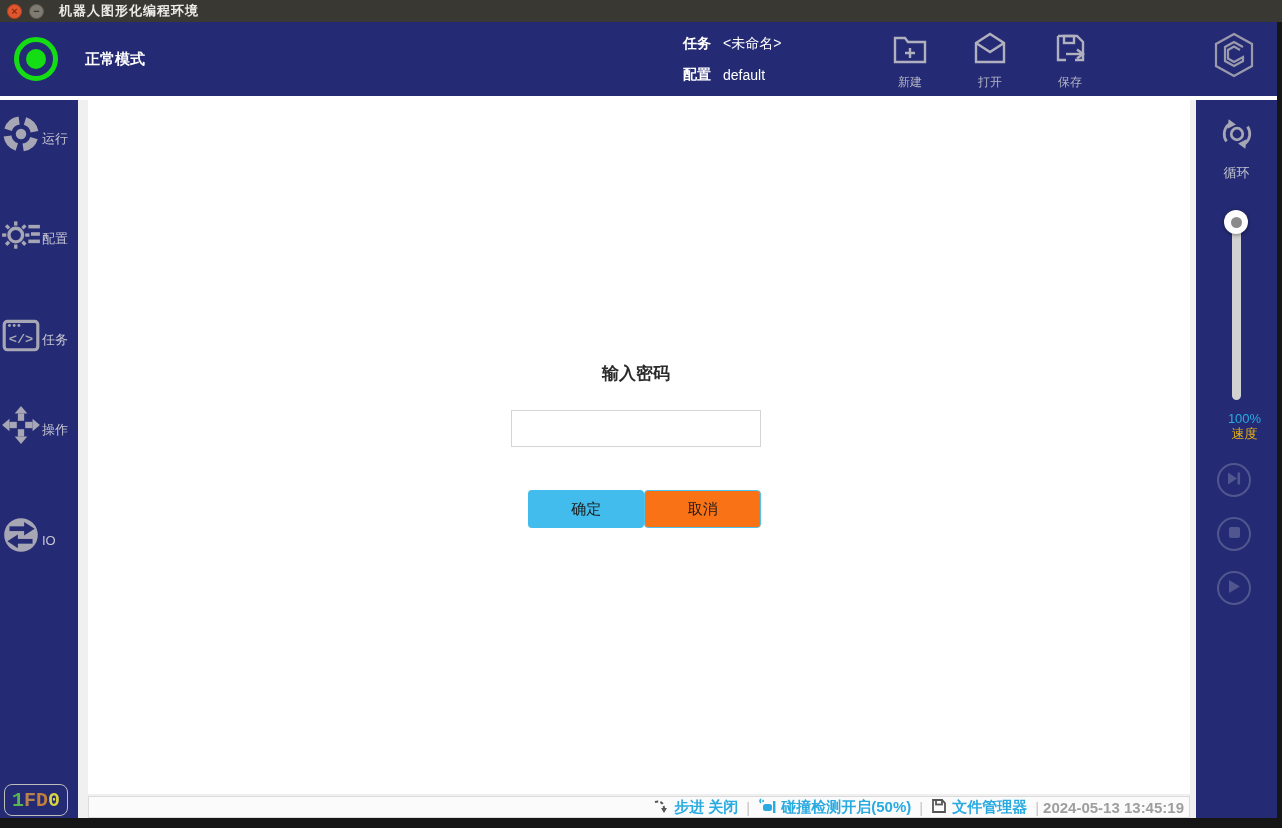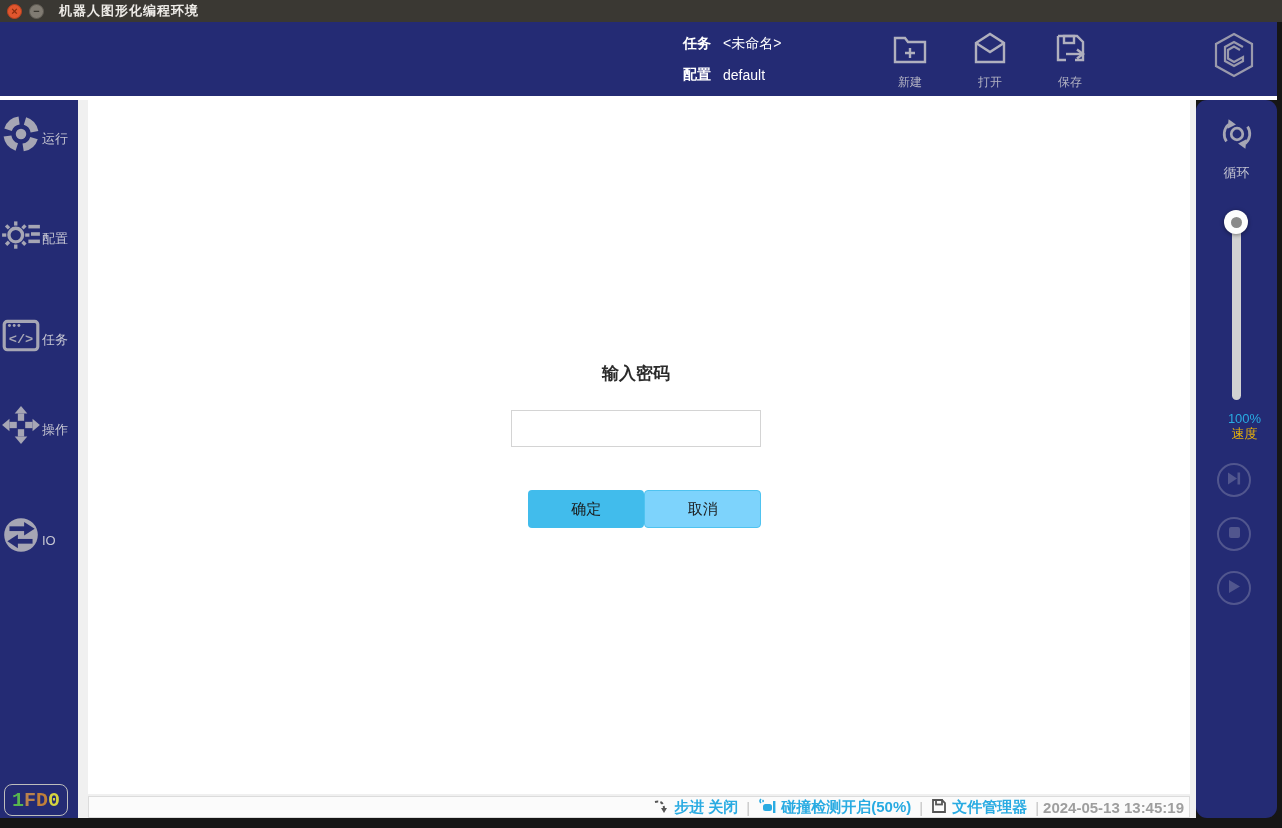--- a/index.html
+++ b/index.html
@@ -53,33 +53,33 @@
   .content-panel { position:absolute; left:10px; top:0; width:1102px; height:694px; background:#ffffff; }
 
   .dialog { position:absolute; left:423px; top:262px; width:250px; }
   .dialog-title { text-align:center; font-size:17px; font-weight:bold; color:#2b2b2b; }
   .dialog-input { margin-top:25px; width:250px; height:37px; border:1px solid #d4d4d4;
                   background:#fff; font-size:14px; padding:0 9px; outline:none; }
   .dialog-buttons { margin-top:43px; display:flex; justify-content:space-between;padding-left:17px; }
   .btn { width:120px; height:38px; border-radius:4px; font-size:15px; color:#1a1a1a;
          display:flex; align-items:center; justify-content:center; cursor:pointer; }
   .btn-ok { background:#41bcec; }
-  .btn-cancel { background:#7dd3fc; border:1px solid #4fc3f0; }
+  .btn-cancel { background:#f97316; border:1px solid #4fc3f0; }
 
   
   .statusbar { position:absolute; left:10px; top:696px; width:1102px; height:22px;
                background:#fbfbfb; border:1px solid #dcdcdc; display:flex; align-items:center;
                justify-content:flex-end; padding-right:5px; font-size:15px; font-weight:bold;
                color:#29abe2; white-space:nowrap; }
   .status-item { display:flex; align-items:center; gap:5px; margin-left:8px; cursor:pointer; }
   .status-sep { color:#c4c4c4; font-weight:normal; margin-left:8px; }
   .timestamp { color:#9e9e9e; margin-left:4px; }
 
   
-  .right-sidebar { position:absolute; left:1196px; top:100px; width:81px; height:718px; background:#242b74;border-radius:11px; }
+  .right-sidebar { position:absolute; left:1196px; top:100px; width:81px; height:718px; background:#242b74; }
   .loop-item { position:absolute; top:13px; left:0; width:81px; display:flex; flex-direction:column;
                align-items:center; color:#c6c6d2; font-size:13px; cursor:pointer; }
   .loop-item svg { margin-bottom:6px; }
   .slider-track { position:absolute; left:36px; top:114px; width:9px; height:186px;
                   background:#d2d2d2; border-radius:5px; cursor:pointer; }
   .slider-thumb { position:absolute; left:28px; top:110px; width:24px; height:24px; background:#fdfdfd;
                   border-radius:50%; box-shadow:0 1px 4px rgba(0,0,0,.45);
                   display:flex; align-items:center; justify-content:center; cursor:pointer; }
   .slider-thumb-dot { width:11px; height:11px; border-radius:50%; background:#8a8a8a; }
   .speed-text { position:absolute; top:311px; left:8px; width:81px; text-align:center;
@@ -94,20 +94,26 @@
 
 <div class="window">
 
   <div class="titlebar">
     <div class="win-btn win-close">×</div>
     <div class="win-btn win-min">−</div>
     <div class="win-title">机器人图形化编程环境</div>
   </div>
 
   <div class="header">
+    <div class="mode">
+      <div class="mode-ring">
+        <div class="mode-dot"></div>
+      </div>
+      <div class="mode-label">正常模式</div>
+    </div>
 
     <div class="task-info">
       <div class="row">
         <span class="lbl">任务</span>
         <span>&lt;未命名&gt;</span>
       </div>
       <div class="row">
         <span class="lbl">配置</span>
         <span>default</span>
       </div>

